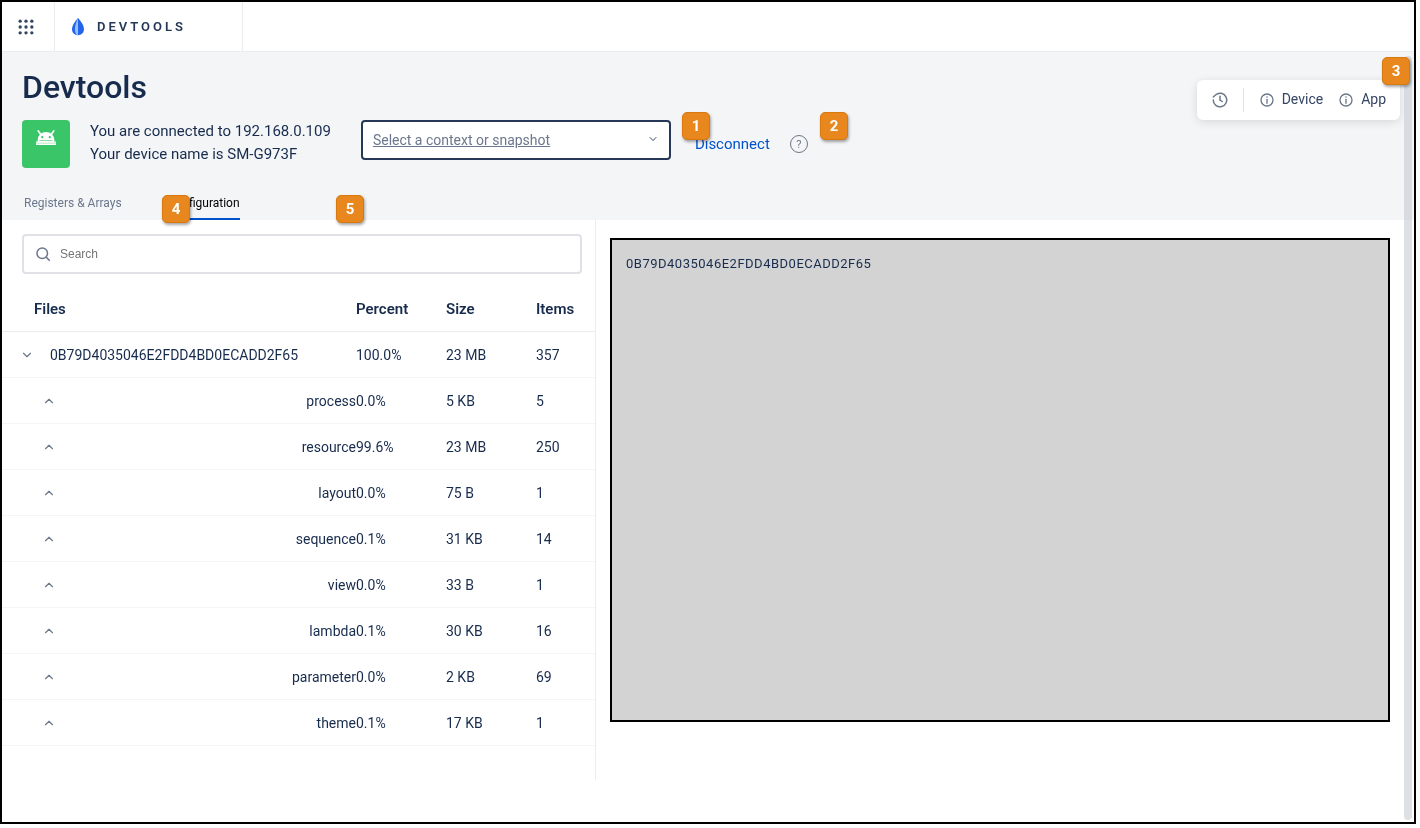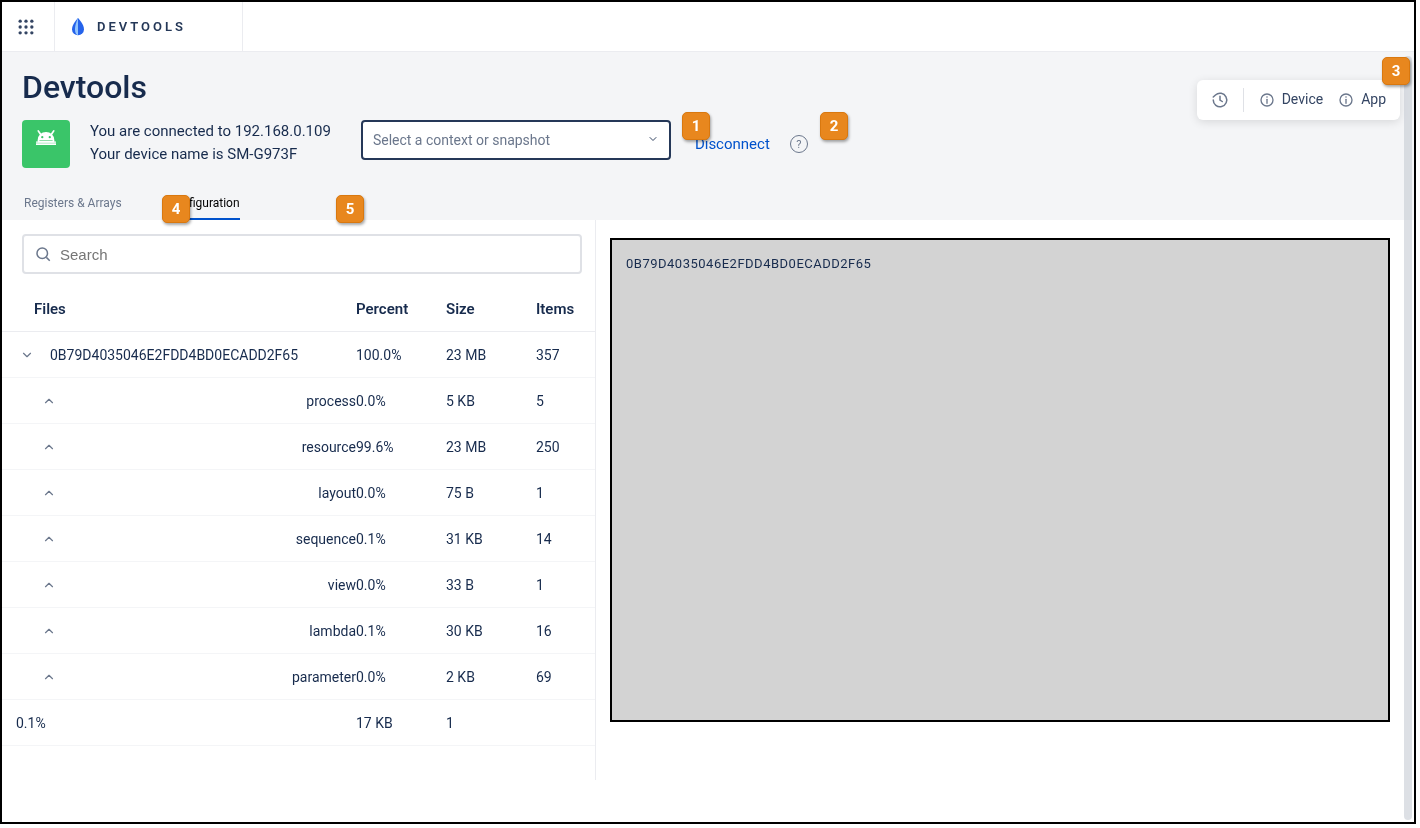--- a/index.html
+++ b/index.html
@@ -98,20 +98,21 @@
     border-radius: 4px;
     background: #fff;
     display: flex;
     align-items: center;
     padding: 0 10px;
     font-size: 14px;
     color: #6b778c;
     cursor: pointer;
     margin-left: 10px;
     position: relative;
+    text-decoration: underline;
   }
   .context-select .chev {
     margin-left:auto;color:#344563;
   }
   .disconnect {
     color: #0052cc;
     font-size: 15px;
     cursor: pointer;
     align-self: center;
     margin-left: 4px;
@@ -188,21 +189,21 @@
     border: 2px solid #dfe1e6;
     border-radius: 4px;
     display:flex;align-items:center;
     padding: 0 10px;
     gap: 8px;
     color:#6b778c;
     background:#fff;
   }
   .search svg { width:18px;height:18px;stroke:#6b778c;fill:none;stroke-width:2; }
   .search input {
-    border:none;outline:none;flex:1;font-size:15px;color:#172b4d;background:transparent;
+    border:none;outline:none;flex:1;font-size:12px;color:#172b4d;background:transparent;
   }
 
   .thead, .trow {
     display:grid;
     grid-template-columns: 340px 90px 90px 60px;
     align-items:center;
     padding: 0 14px 0 14px;
     height: 46px;
   }
   .thead {
@@ -481,20 +482,28 @@
                   <path d="M6 15l6-6 6 6" fill="none" stroke="#6b778c" stroke-width="2" stroke-linecap="round" stroke-linejoin="round"></path>
                 </svg>
       </span>
       <span>parameter</span>
     </div>
     <div>0.0%</div>
     <div>2 KB</div>
     <div>69</div>
           </div>
           <div class="trow child">
+    <div class="fname">
+      <span class="chev-btn">
+        <svg viewBox="0 0 24 24">
+                  <path d="M6 15l6-6 6 6" fill="none" stroke="#6b778c" stroke-width="2" stroke-linecap="round" stroke-linejoin="round"></path>
+                </svg>
+      </span>
+      <span>theme</span>
+    </div>
     <div>0.1%</div>
     <div>17 KB</div>
     <div>1</div>
           </div>
         </div>
     </div>
 
     <div class="right-pane">
       <div class="preview-box">
         <div>0B79D4035046E2FDD4BD0ECADD2F65</div>

